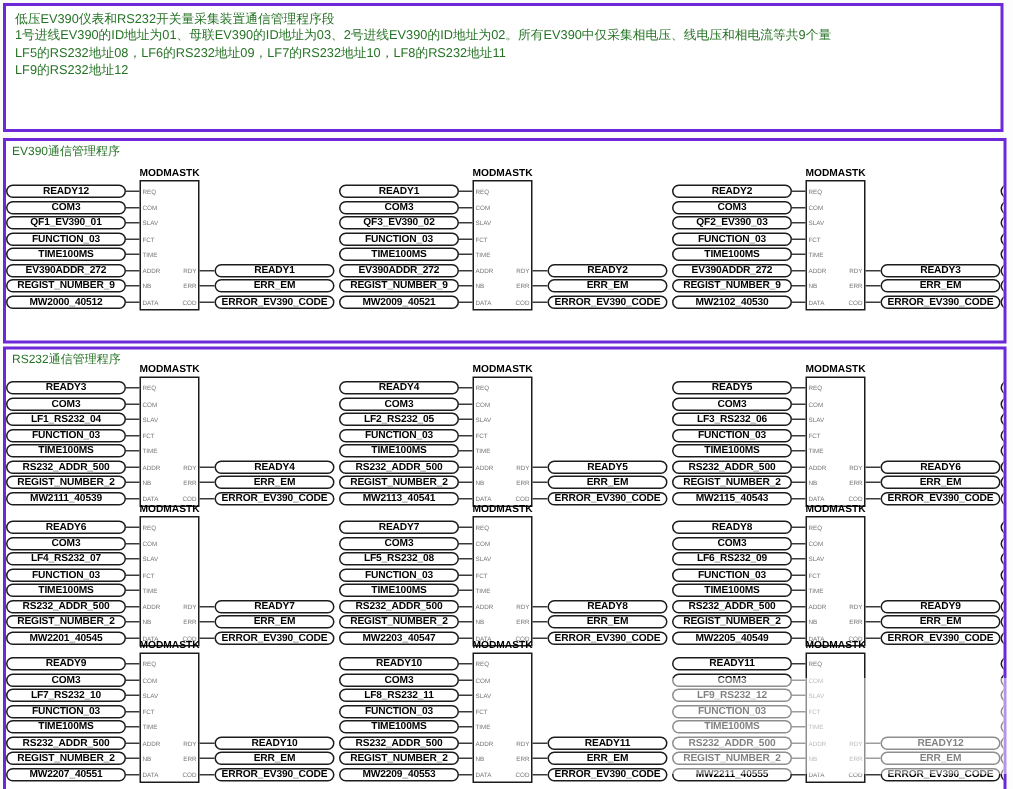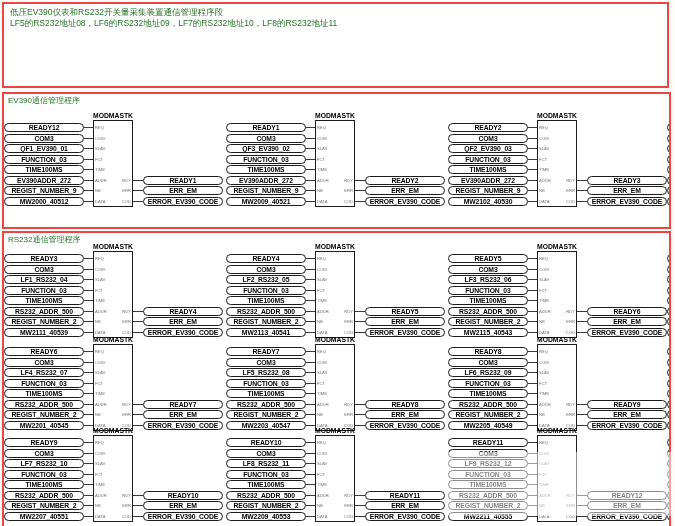--- a/index.html
+++ b/index.html
@@ -1,18 +1,18 @@
 <!DOCTYPE html>
 <html><head>
 <meta charset="utf-8">
 <style>
   html,body{margin:0;padding:0;}
   .canvas{position:relative;width:675px;height:526px;background:#fcfcfa;overflow:hidden;
           font-family:"Liberation Sans",sans-serif;}
-  .gbox{position:absolute;background:#ffffff;border:2px solid #ef4444;box-sizing:border-box;}
+  .gbox{position:absolute;background:#ffffff;border:2px solid #6d28d9;box-sizing:border-box;}
   #header{left:2px;top:2px;width:667px;height:86px;padding:3px 6px;}
   #sec0{left:2px;top:92px;width:669px;height:137px;overflow:hidden;}
   #sec1{left:2px;top:231px;width:669px;height:345px;overflow:hidden;}
   .hline{font-size:8.5px;line-height:11.3px;color:#267326;white-space:nowrap;}
   .stitle{position:absolute;left:4px;top:1px;font-size:8px;color:#267326;white-space:nowrap;}
   .group{position:absolute;}
   .vbox{position:absolute;height:9px;border:1px solid #1c1c1c;border-radius:4.5px;background:#fff;
         font-size:6.8px;line-height:7.5px;font-weight:600;letter-spacing:-0.1px;text-align:center;
         white-space:nowrap;overflow:hidden;box-sizing:border-box;color:#000;}
   .blockT{position:absolute;font-size:6.8px;font-weight:bold;color:#000;white-space:nowrap;}
@@ -23,21 +23,23 @@
            background:rgba(255,255,255,0.5);}
   .wm-text{position:absolute;left:584px;top:477px;font-size:20px;font-weight:bold;
            color:#e2761b;opacity:0.85;letter-spacing:2px;white-space:nowrap;}
 </style>
 </head>
 <body>
 
 <div class="canvas">
   <div class="gbox" id="header">
       <div class="hline">低压EV390仪表和RS232开关量采集装置通信管理程序段</div>
+      <div class="hline">1号进线EV390的ID地址为01、母联EV390的ID地址为03、2号进线EV390的ID地址为02。所有EV390中仅采集相电压、线电压和相电流等共9个量</div>
       <div class="hline">LF5的RS232地址08，LF6的RS232地址09，LF7的RS232地址10，LF8的RS232地址11</div>
+      <div class="hline">LF9的RS232地址12</div>
     </div>
   <div class="gbox" id="sec0">
       <div class="stitle">EV390通信管理程序</div>
       <div class="group" style="left: 0px; top: 18px; width: 224px; height: 96px;">
         <div class="blockT" style="left: 89px; top: 0px;">MODMASTK</div>
         <div class="blockR" style="left: 89px; top: 8px; width: 40px; height: 87px;"></div>
         <div class="vbox" style="left: 0px; top: 11px; width: 80px;">READY12</div>
         <div class="wire" style="left: 80px; top: 15px; width: 9px;"></div>
         <div class="pin" style="left: 91px; top: 13px;">REQ</div>
         <div class="vbox" style="left: 0px; top: 21.55px; width: 80px;">COM3</div>

